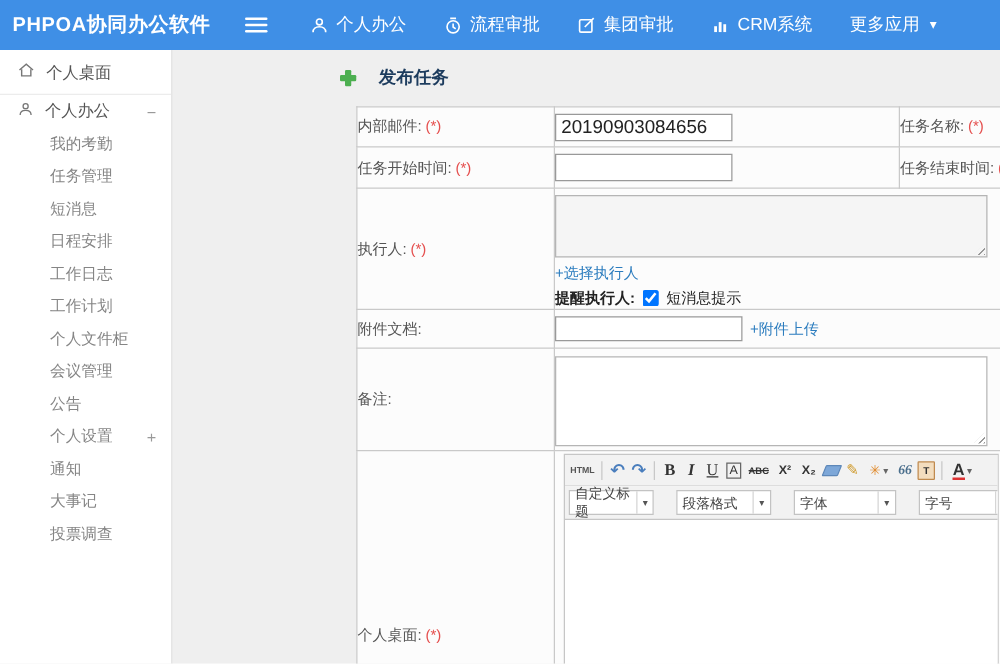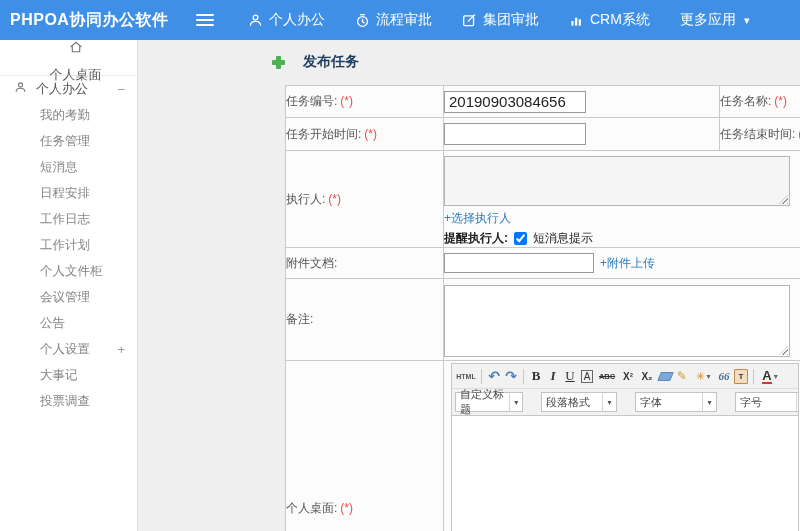--- a/index.html
+++ b/index.html
@@ -11,21 +11,21 @@
   .logo{margin-left:10px;font-weight:bold;font-size:16px;letter-spacing:.5px;width:178px;}
   .hamburger{width:18px;display:flex;flex-direction:column;gap:3px;cursor:pointer;margin-left:8px;}
   .hamburger i{display:block;height:2px;background:#fff;border-radius:1px;}
   .nav{display:flex;margin-left:34px;gap:30px;font-size:14px;align-items:center;}
   .nav-item{display:flex;align-items:center;gap:6px;cursor:pointer;white-space:nowrap;}
   .nav-item svg{display:block;}
   .caret-w{font-size:11px;line-height:1;margin-left:2px;}
 
   
   .sidebar{position:absolute;top:40px;left:0;width:137px;height:491px;background:#fff;border-right:1px solid #ddd;overflow:hidden;}
-  .side-desktop{height:35px;display:flex;align-items:center;gap:9px;padding-left:14px;border-bottom:1px solid #ececec;font-size:13px;color:#555;cursor:pointer;flex-direction:column;}
+  .side-desktop{height:35px;display:flex;align-items:center;gap:9px;padding-left:14px;border-bottom:1px solid #ececec;font-size:13px;color:#555;cursor:pointer;}
   .side-list{list-style:none;margin:0;padding:0;}
   .side-list li{height:26px;display:flex;align-items:center;position:relative;cursor:pointer;}
   .side-list li.parent{padding-left:14px;gap:9px;font-size:13px;color:#555;}
   .side-list li.sub{padding-left:40px;font-size:12.5px;color:#858585;}
   .toggle{position:absolute;right:12px;color:#999;font-size:13px;}
 
   
   .page-title{position:absolute;left:272px;top:53px;display:flex;align-items:center;gap:7px;}
   .plus-ico{position:relative;width:13px;height:13px;}
   .plus-ico::before{content:"";position:absolute;left:0;top:4px;width:13px;height:5px;background:#4caf50;border-radius:1px;}
@@ -186,20 +186,23 @@
           <span>会议管理</span>
         </li>
       <li class="sub">
           <span>公告</span>
         </li>
       <li class="sub">
         <span>个人设置</span>
         <span class="toggle">+</span>
       </li>
       <li class="sub">
+          <span>通知</span>
+        </li>
+      <li class="sub">
           <span>大事记</span>
         </li>
       <li class="sub">
           <span>投票调查</span>
         </li>
     </ul>
   </aside>
 
   <div class="page-title">
     <span class="plus-ico"></span>
@@ -207,21 +210,21 @@
   </div>
 
   <table class="form">
     <colgroup>
         <col style="width:158px">
         <col style="width:276px">
         <col style="width:160px">
       </colgroup>
     <tbody>
       <tr style="height:32px">
-        <td class="lbl"><span>任务编号:</span><em class="req">(*)</em></td>
+        <td class="lbl"><span>内部邮件:</span><em class="req">(*)</em></td>
         <td class="fld"><input class="txt w140" value="20190903084656" style=""></td>
         <td class="lbl"><span>任务名称:</span><em class="req">(*)</em></td>
 
       </tr>
       <tr style="height:33px">
         <td class="lbl"><span>任务开始时间:</span><em class="req">(*)</em></td>
         <td class="fld"><input class="txt w140" style=""></td>
         <td class="lbl"><span>任务结束时间:</span><em class="req">(*)</em></td>
 
       </tr>

